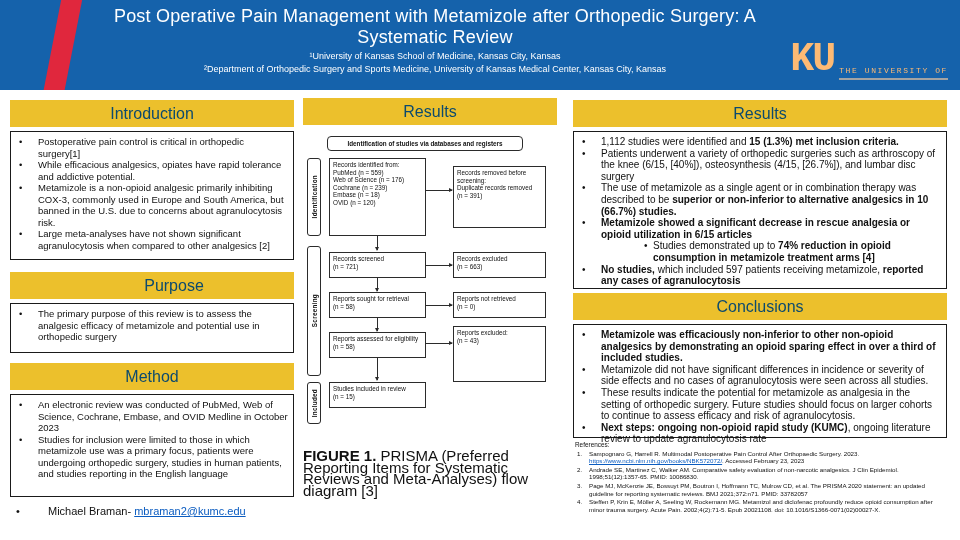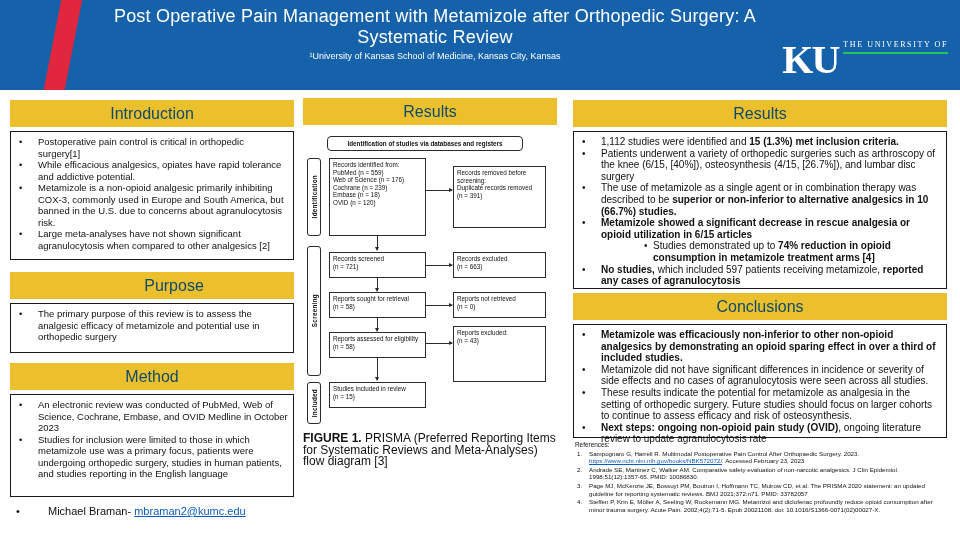--- a/index.html
+++ b/index.html
@@ -10,24 +10,24 @@
   
   .header { position:absolute; left:0; top:0; width:960px; height:90px;
             background:#1562ab; color:#fff; overflow:hidden; }
   .stripe { position:absolute; left:52px; top:-8px; width:21px; height:110px;
             background:#e0273d; transform:skewX(-11deg); }
   .header-text { position:absolute; left:80px; top:6px; width:710px; text-align:center; }
   .title { font-size:18px; letter-spacing:.2px; }
   .authors { font-size:11.5px; margin-top:5px; }
   .aff { font-size:9px; margin-top:3px; }
 
-  .ku-logo { position:absolute; right:12px; top:40px; display:flex; align-items:flex-start;
-             font-family:Liberation Serif, serif; color:#ffffff; }
+  .ku-logo { position:absolute; right:12px; top:40px; display:flex; align-items:flex-end;
+             font-family:Liberation Mono, monospace; color:#fdba74; }
   .ku-mark { font-size:40px; font-weight:bold; line-height:40px; letter-spacing:-2px; }
-  .ku-words { margin-left:5px; padding-bottom:2px; border-bottom:2px solid #22c55e; }
+  .ku-words { margin-left:5px; padding-bottom:2px; border-bottom:2px solid #a3a3a3; }
   .ku-line1 { font-size:8px; letter-spacing:1.6px; line-height:10px; }
   .ku-line2 { font-size:24px; line-height:24px; letter-spacing:2px; }
 
   
   .gold-bar { position:absolute; background:#ecбо2c; background:#ecc02c; height:27px;
               display:flex; align-items:center; justify-content:center;
               font-size:16px; color:#0c4a6e; }
   .content-box { position:absolute; border:1.5px solid #1a1a1a; background:#fff; }
   .bullet { display:flex; }
   .bullet .dot { flex:none; width:24px; padding-left:5px; }
@@ -55,22 +55,22 @@
   .pr-stage span { writing-mode:vertical-rl; transform:rotate(180deg);
                    font-size:6.3px; font-weight:bold; letter-spacing:.3px; }
   .arr-r { position:absolute; height:1px; background:#2b2b2b; }
   .arr-r::after { content:''; position:absolute; right:-1px; top:-2px;
                   border-left:4px solid #2b2b2b; border-top:2.5px solid transparent;
                   border-bottom:2.5px solid transparent; }
   .arr-d { position:absolute; width:1px; background:#2b2b2b; }
   .arr-d::after { content:''; position:absolute; bottom:-1px; left:-2px;
                   border-top:4px solid #2b2b2b; border-left:2.5px solid transparent;
                   border-right:2.5px solid transparent; }
-  .fig-caption { position:absolute; left:303px; top:433px; width:254px;
-                 font-size:12px; line-height:11.5px; }
+  .fig-caption { position:absolute; left:303px; top:450px; width:254px;
+                 font-size:15px; line-height:11.5px; }
 
   
   .refs { position:absolute; left:575px; top:441px; width:372px;
           font-size:6.2px; line-height:7.6px; }
   .refs .bullet .dot { width:14px; padding-left:2px; }
   .refs .bullet { margin-bottom:1px; }
   .refs-heading { font-size:6.4px; margin-bottom:1px; }
 
   
   .contact { position:absolute; left:8px; top:504px; width:300px; font-size:11px; line-height:14px; }
@@ -79,20 +79,21 @@
 </head>
 <body>
 
 <div class="poster">
 
   <div class="header">
     <div class="stripe"></div>
     <div class="header-text">
       <div class="title">Post Operative Pain Management with Metamizole after Orthopedic Surgery: A Systematic Review</div>
       <div class="aff">¹University of Kansas School of Medicine, Kansas City, Kansas</div>
+      <div class="aff">²Department of Orthopedic Surgery and Sports Medicine, University of Kansas Medical Center, Kansas City, Kansas</div>
     </div>
     <div class="ku-logo">
       <div class="ku-mark">KU</div>
       <div class="ku-words">
         <div class="ku-line1">THE UNIVERSITY OF</div>
       </div>
     </div>
   </div>
 
   <div class="col-l">
@@ -227,25 +228,25 @@
         <div class="bullet">
           <span class="dot">•</span>
           <span class="btxt"><span class="b">Metamizole was efficaciously non-inferior to other non-opioid analgesics by demonstrating an opioid sparing effect in over a third of included studies.</span></span>
         </div>
         <div class="bullet">
           <span class="dot">•</span>
           <span class="btxt"><span>Metamizole did not have significant differences in incidence or severity of side effects and no cases of agranulocytosis were seen across all studies.</span></span>
         </div>
         <div class="bullet">
           <span class="dot">•</span>
-          <span class="btxt"><span>These results indicate the potential for metamizole as analgesia in the setting of orthopedic surgery. Future studies should focus on larger cohorts to continue to assess efficacy and risk of osteosynthesis.</span></span>
-        </div>
-        <div class="bullet">
-          <span class="dot">•</span>
-          <span class="btxt"><span class="b">Next steps: ongoing non-opioid pain study (OVID)</span><span>, ongoing literature review to update agranulocytosis rate</span></span>
+          <span class="btxt"><span>These results indicate the potential for metamizole as analgesia in the setting of orthopedic surgery. Future studies should focus on larger cohorts to continue to assess efficacy and risk of agranulocytosis.</span></span>
+        </div>
+        <div class="bullet">
+          <span class="dot">•</span>
+          <span class="btxt"><span class="b">Next steps: ongoing non-opioid rapid study (KUMC)</span><span>, ongoing literature review to update agranulocytosis rate</span></span>
         </div>
       </div>
 
     <div class="refs">
       <div class="refs-heading">References:</div>
       <div>
           <div class="bullet">
             <span class="dot">1.</span>
             <span class="btxt"><span>Sampognaro G, Harrell R. Multimodal Postoperative Pain Control After Orthopaedic Surgery. 2023. </span><span class="link">https://www.ncbi.nlm.nih.gov/books/NBK572072/</span><span>. Accessed February 23, 2023</span></span>
           </div>

